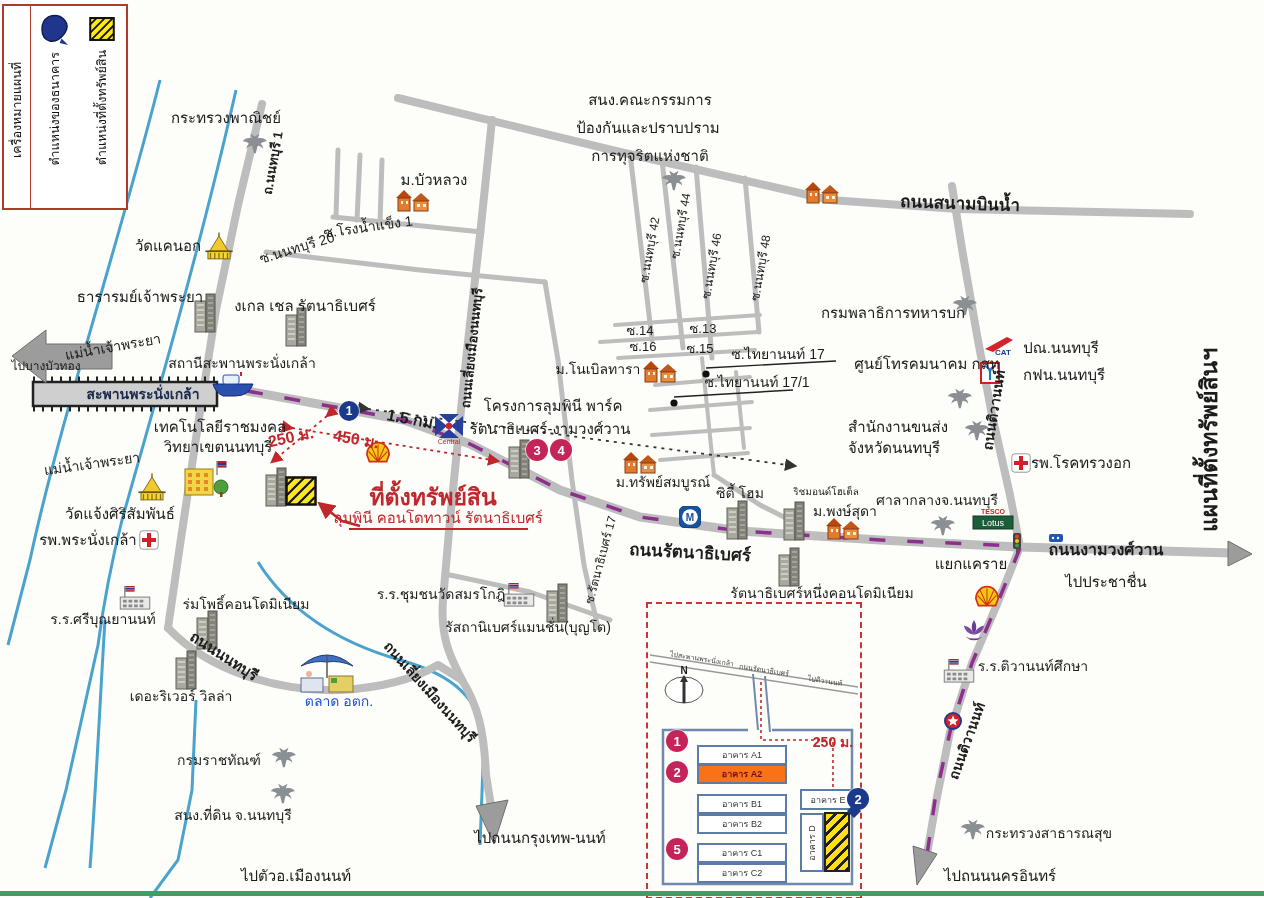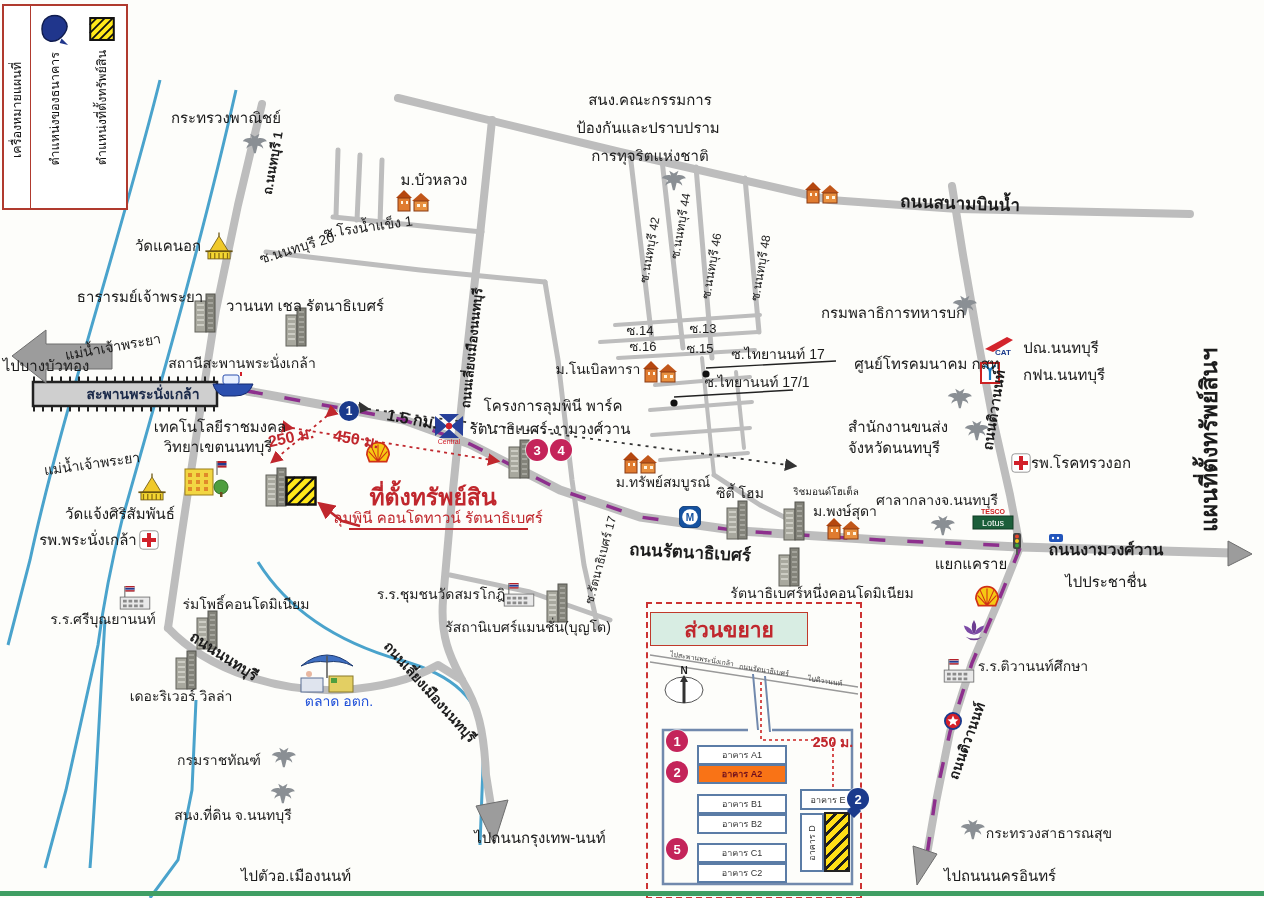--- a/index.html
+++ b/index.html
@@ -437,22 +437,22 @@
     </div>
   <div id="labels-layer">
       <span class="lbl" style="left: 226px; top: 118px; font-size: 15px; color: rgb(28, 28, 28); transform: translate(-50%, -50%);">กระทรวงพาณิชย์</span>
       <span class="lbl" style="left: 434px; top: 180px; font-size: 15px; color: rgb(28, 28, 28); transform: translate(-50%, -50%);">ม.บัวหลวง</span>
       <span class="lbl" style="left: 368px; top: 227px; font-size: 14px; color: rgb(28, 28, 28); transform: translate(-50%, -50%) rotate(-8deg);">ซ.โรงน้ำแข็ง 1</span>
       <span class="lbl" style="left: 297px; top: 248px; font-size: 14px; color: rgb(28, 28, 28); transform: translate(-50%, -50%) rotate(-17deg);">ซ.นนทบุรี 20</span>
       <span class="lbl" style="left: 168px; top: 246px; font-size: 15px; color: rgb(28, 28, 28); transform: translate(-50%, -50%);">วัดแคนอก</span>
       <span class="lbl" style="left: 140px; top: 297px; font-size: 15px; color: rgb(28, 28, 28); transform: translate(-50%, -50%);">ธารารมย์เจ้าพระยา</span>
       <span class="lbl" style="left: 113px; top: 347px; font-size: 14px; color: rgb(28, 28, 28); transform: translate(-50%, -50%) rotate(-10deg);">แม่น้ำเจ้าพระยา</span>
       <span class="lbl" style="left: 92px; top: 464px; font-size: 14px; color: rgb(28, 28, 28); transform: translate(-50%, -50%) rotate(-8deg);">แม่น้ำเจ้าพระยา</span>
-      <span class="lbl" style="left: 46px; top: 366px; font-size: 15px; color: rgb(28, 28, 28); transform: translate(-50%, -50%);">ไปบางบัวทอง</span>
-      <span class="lbl" style="left: 305px; top: 306px; font-size: 15px; color: rgb(28, 28, 28); transform: translate(-50%, -50%);">วานนท เชล รัตนาธิเบศร์</span>
+      <span class="lbl" style="left: 46px; top: 366px; font-size: 12px; color: rgb(28, 28, 28); transform: translate(-50%, -50%);">ไปบางบัวทอง</span>
+      <span class="lbl" style="left: 305px; top: 306px; font-size: 15px; color: rgb(28, 28, 28); transform: translate(-50%, -50%);">งเกล เชล รัตนาธิเบศร์</span>
       <span class="lbl" style="left: 242px; top: 363px; font-size: 14px; color: rgb(28, 28, 28); transform: translate(-50%, -50%);">สถานีสะพานพระนั่งเกล้า</span>
       <span class="lbl" style="left: 143px; top: 394px; font-size: 14px; color: rgb(27, 42, 74); font-weight: bold; transform: translate(-50%, -50%);">สะพานพระนั่งเกล้า</span>
       <span class="lbl" style="left: 273px; top: 163px; font-size: 13px; color: rgb(28, 28, 28); font-weight: bold; transform: translate(-50%, -50%) rotate(-80deg);">ถ.นนทบุรี 1</span>
       <span class="lbl" style="left: 650px; top: 100px; font-size: 15px; color: rgb(28, 28, 28); transform: translate(-50%, -50%);">สนง.คณะกรรมการ</span>
       <span class="lbl" style="left: 648px; top: 128px; font-size: 15px; color: rgb(28, 28, 28); transform: translate(-50%, -50%);">ป้องกันและปราบปราม</span>
       <span class="lbl" style="left: 650px; top: 156px; font-size: 15px; color: rgb(28, 28, 28); transform: translate(-50%, -50%);">การทุจริตแห่งชาติ</span>
       <span class="lbl" style="left: 960px; top: 204px; font-size: 17px; color: rgb(28, 28, 28); font-weight: bold; transform: translate(-50%, -50%) rotate(2deg);">ถนนสนามบินน้ำ</span>
       <span class="lbl" style="left: 650px; top: 250px; font-size: 12px; color: rgb(28, 28, 28); transform: translate(-50%, -50%) rotate(-80deg);">ซ.นนทบุรี 42</span>
       <span class="lbl" style="left: 681px; top: 226px; font-size: 12px; color: rgb(28, 28, 28); transform: translate(-50%, -50%) rotate(-80deg);">ซ.นนทบุรี 44</span>
       <span class="lbl" style="left: 712px; top: 266px; font-size: 12px; color: rgb(28, 28, 28); transform: translate(-50%, -50%) rotate(-80deg);">ซ.นนทบุรี 46</span>
@@ -540,18 +540,15 @@
     </div>
     <div class="legend-col">
       <svg class="legend-sym" width="26" height="30" viewBox="0 0 32 30">
           <use href="#sym-propertysq"></use>
         </svg>
       <span class="vtext">ตำแหน่งที่ตั้งทรัพย์สิน</span>
     </div>
   </div>
 
   <div class="inset-frame"></div>
-  <div class="inset-banner">
-    <span>ส่วนขยาย</span>
-  </div>
 
   <div class="green-baseline"></div>
 </div>
 
 </body></html>

